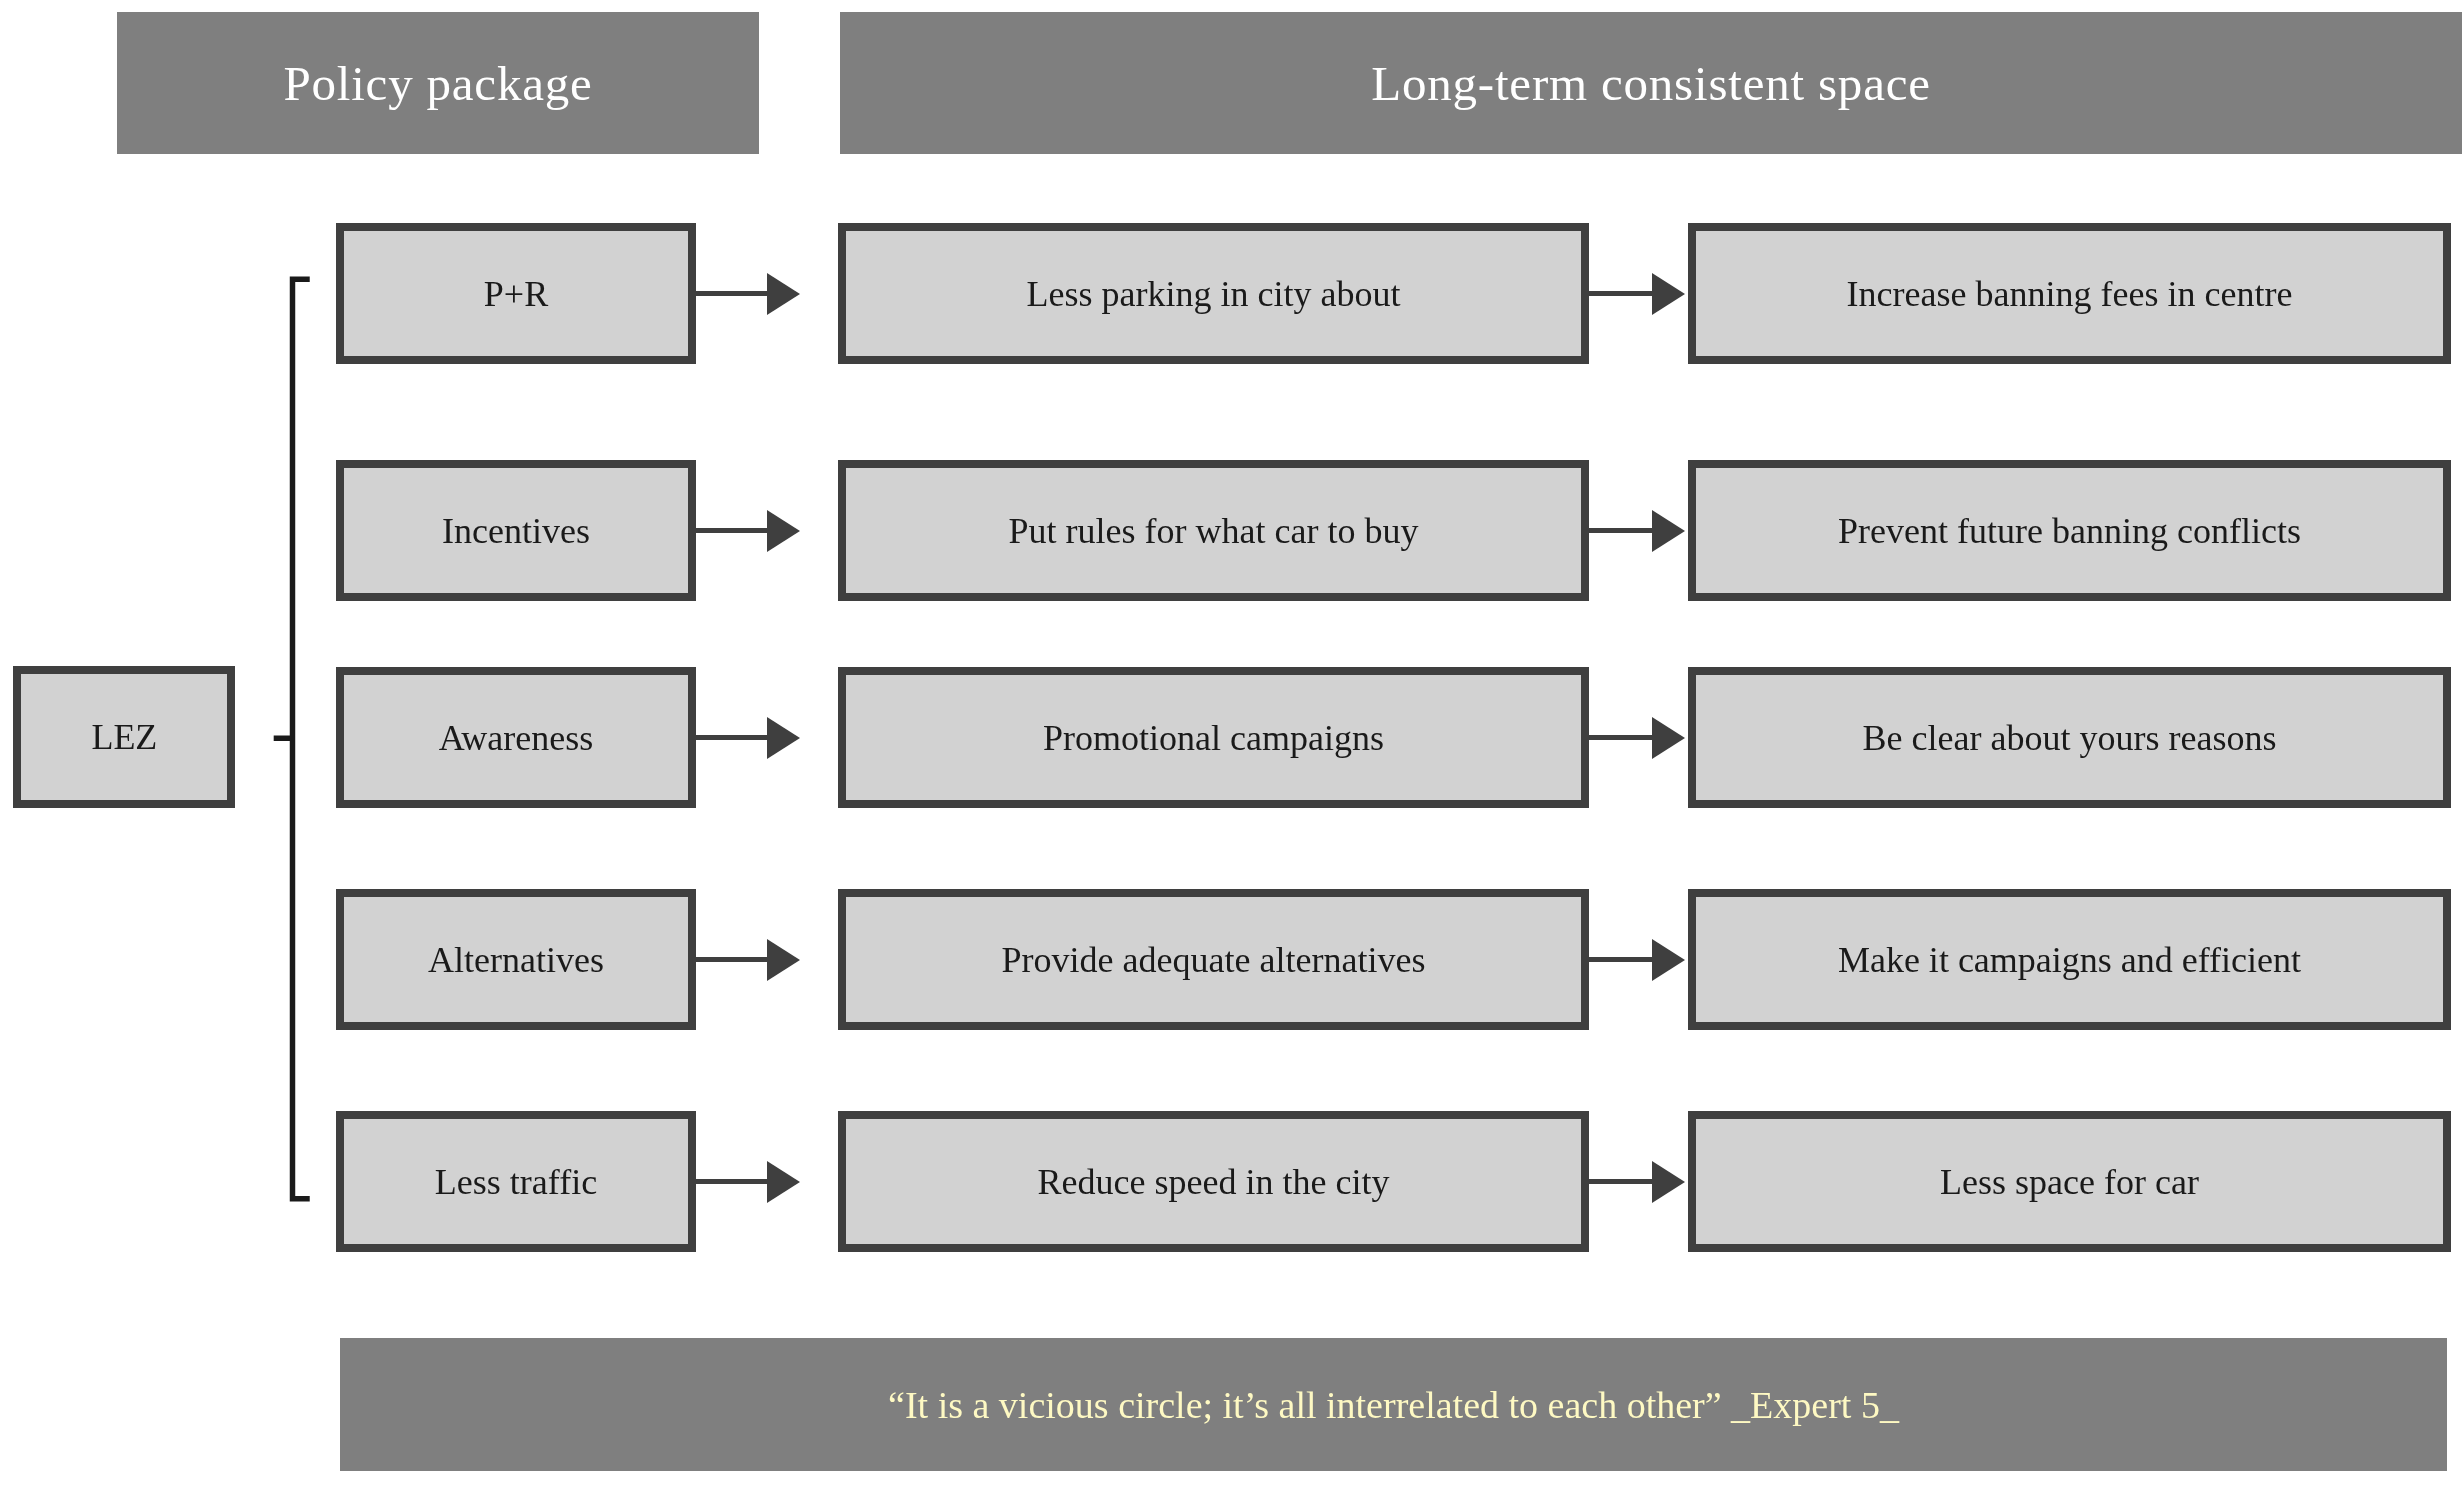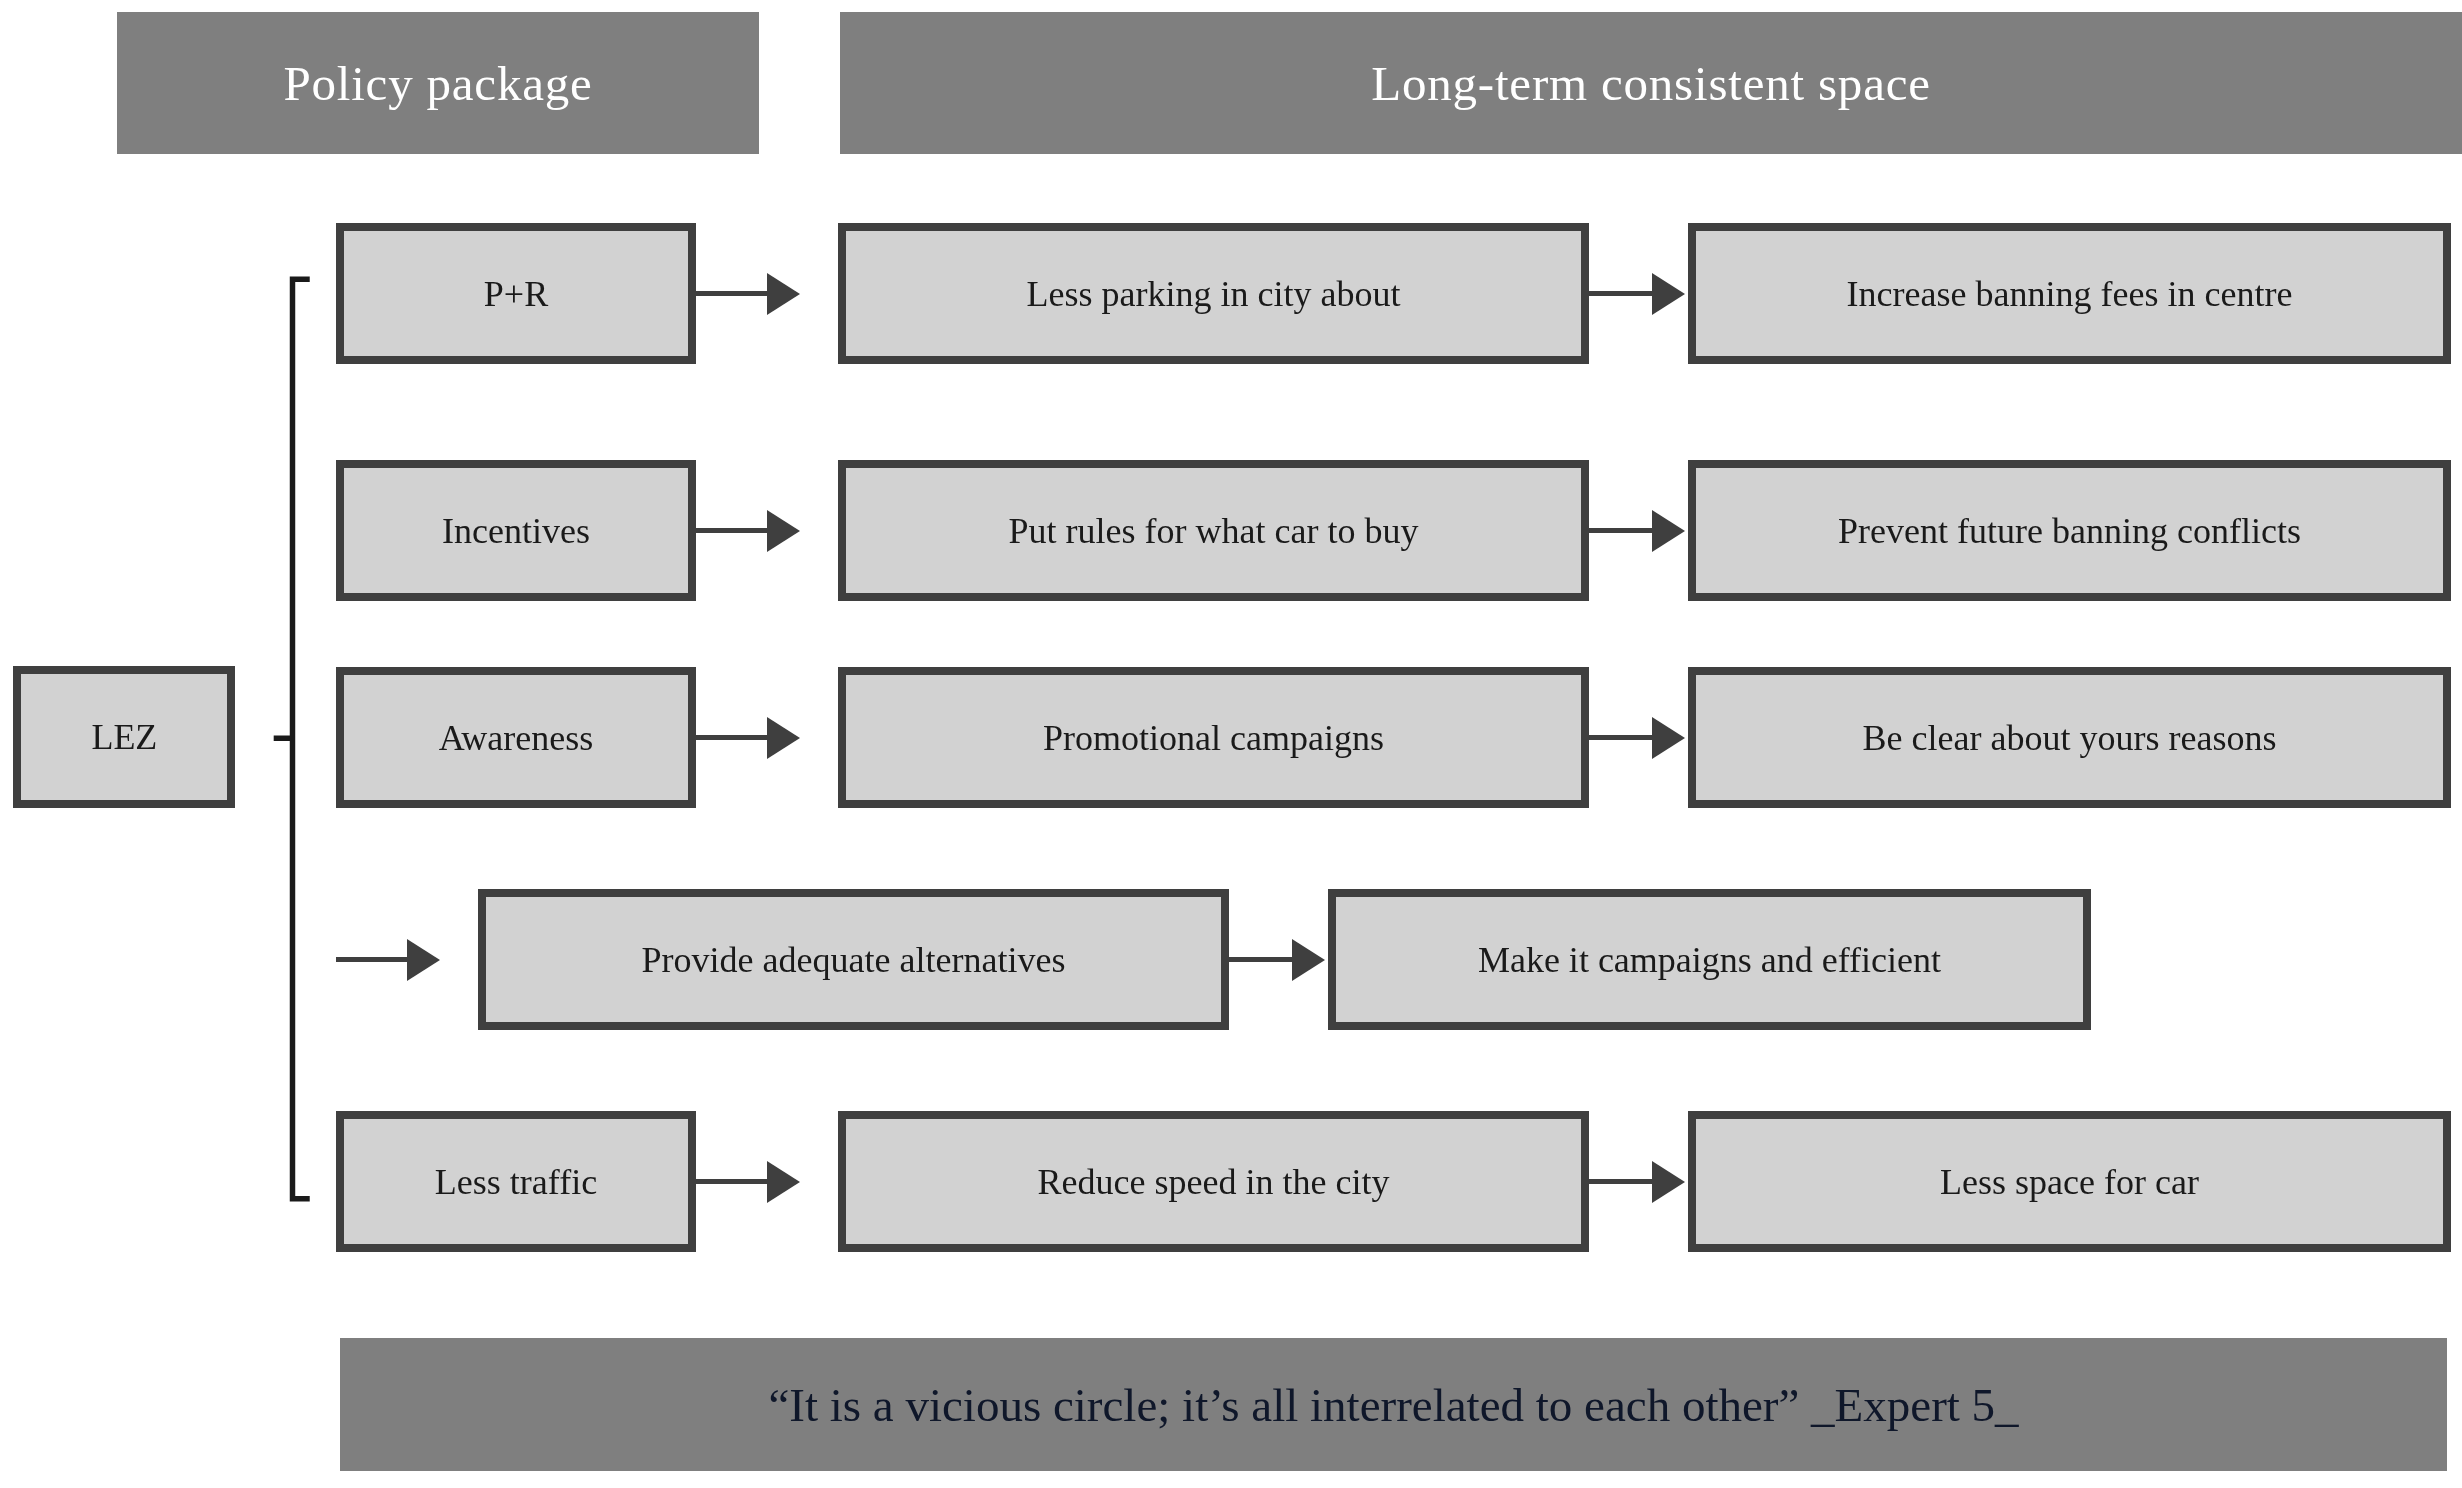--- a/index.html
+++ b/index.html
@@ -92,26 +92,26 @@
   .arrow-b .tail-gap { width: 3.2px; flex: none; }
 
   
   #quote-bar {
     position: absolute;
     left: 340px;
     top: 1338px;
     width: 2107px;
     height: 133px;
     background: #7f7f7f;
-    color: #0f172a;
+    color: #fef9c3;
     display: flex;
     align-items: center;
     justify-content: center;
     text-align: center;
-    font-size: 47px;
+    font-size: 38px;
   }
 </style>
 </head>
 <body>
 
 <div id="canvas">
 
   <div id="header-policy" class="header-bar">Policy package</div>
   <div id="header-plan" class="header-bar">Long-term consistent space</div>
 
@@ -163,20 +163,21 @@
     <div class="node mid-box">Promotional campaigns</div>
     <div class="arrow arrow-b">
       <div class="shaft"></div>
       <div class="head"></div>
       <div class="tail-gap"></div>
     </div>
     <div class="node right-box">Be clear about yours reasons</div>
   </div>
 
   <div class="row" style="top:889px">
+    <div class="node label-box">Alternatives</div>
     <div class="arrow arrow-a">
       <div class="shaft"></div>
       <div class="head"></div>
       <div class="tail-gap"></div>
     </div>
     <div class="node mid-box">Provide adequate alternatives</div>
     <div class="arrow arrow-b">
       <div class="shaft"></div>
       <div class="head"></div>
       <div class="tail-gap"></div>

